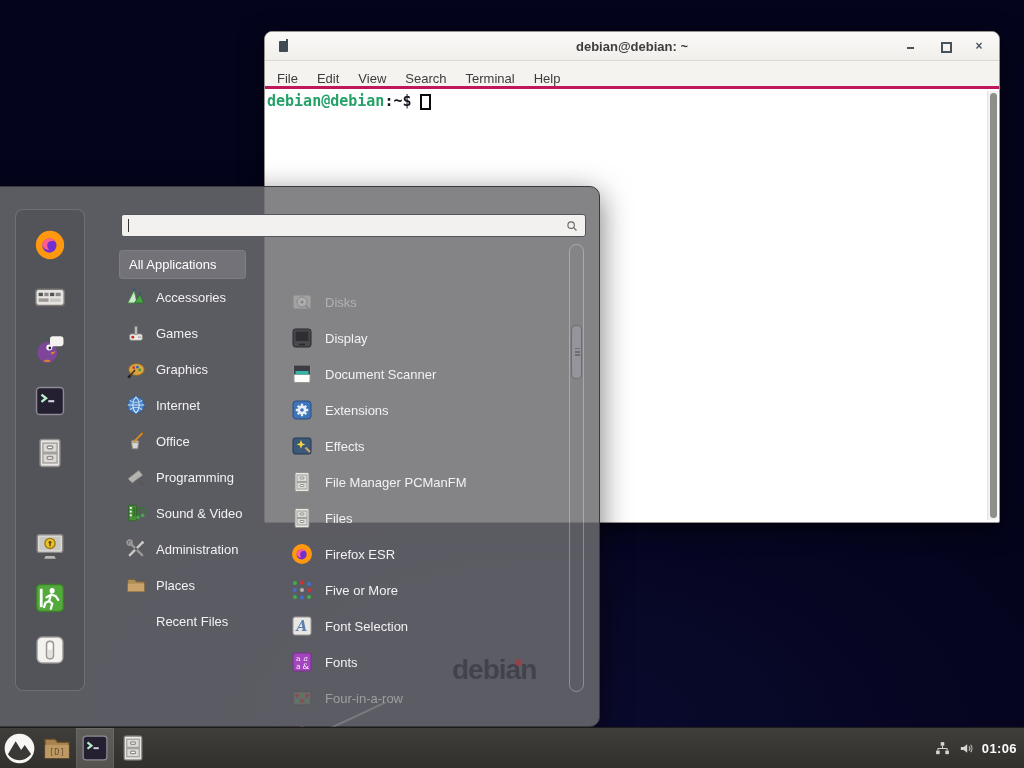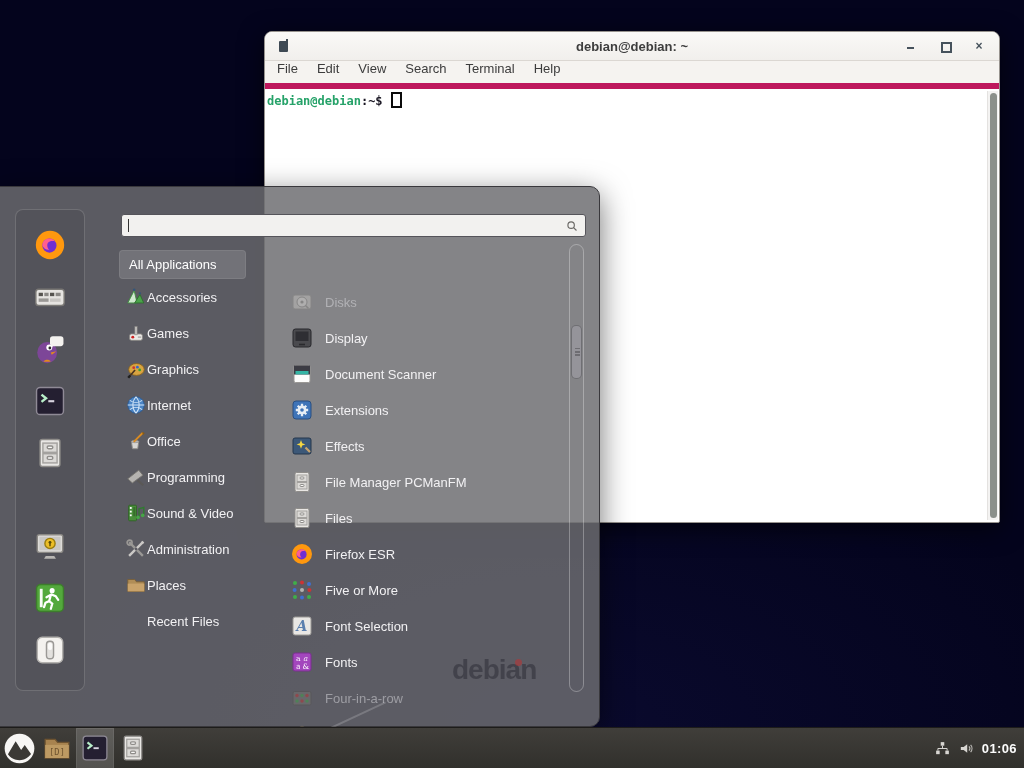--- a/index.html
+++ b/index.html
@@ -30,26 +30,26 @@
   .titlebar .win-icon::after {
     content:""; position:absolute; left:7px; top:-2px; width:2px; height:4px; background:#3f4a54;
   }
   .titlebar .title { font-size:13px; font-weight:bold; color:#3d3d3d; }
   .win-controls { position:absolute; right:14px; top:0; height:100%; display:flex; align-items:center; gap:22px; }
   .win-btn { width:12px; height:12px; position:relative; cursor:pointer; }
   .win-btn.min::after { content:""; position:absolute; left:2px; bottom:3px; width:7px; height:2px; background:#46525c; }
   .win-btn.max::after { content:""; position:absolute; left:2px; top:2px; width:7px; height:7px; border:2px solid #46525c; }
   .win-btn.close { color:#46525c; font-size:12px; font-weight:bold; line-height:12px; text-align:center; }
   .menubar {
-    height:28px; background:#f5f3f0; border-bottom:6px solid #be185d;
-    display:flex; align-items:flex-start; gap:19px; padding-left:12px;
+    height:28px; background:#f5f3f0; border-bottom:3px solid #be185d;
+    display:flex; align-items:flex-end; gap:19px; padding-left:12px;
   }
   .menubar-item { font-size:13px; color:#3c3c3c; cursor:default; }
   .term-body { position:relative; height:433px; background:#ffffff; border-radius:0 0 2px 2px; }
-  .prompt { padding:3px 2px; font-family:"DejaVu Sans Mono","Liberation Mono",monospace; font-size:12px; line-height:19px; white-space:pre; }
+  .prompt { padding:3px 2px; font-family:"DejaVu Sans Mono","Liberation Mono",monospace; font-size:15px; line-height:19px; white-space:pre; }
   .prompt .user { font-weight:bold; color:#26a269; }
   .prompt .suffix { font-weight:bold; color:#171421; }
   .prompt .cursor { display:inline-block; width:11px; height:16px; border:2px solid #0b0b0b; vertical-align:text-bottom; margin-left:8px; background:#fff; }
   .term-scrollbar { position:absolute; right:1px; top:2px; bottom:2px; width:11px; background:#f4f3f2; border-left:1px solid #e4e2e0; border-radius:0 0 2px 0; }
   .term-scrollbar .thumb { position:absolute; left:2px; top:2px; bottom:2px; width:7px; background:#8b908b; border-radius:4px; }
 
   
   .menu-panel {
     position:absolute; left:-2px; top:186px; width:602px; height:541px;
     background:rgba(109,108,112,0.84);
@@ -78,21 +78,21 @@
   .search-box .search-icon svg { width:14px; height:14px; display:block; }
 
   .all-apps-btn {
     position:absolute; left:120px; top:63px; width:127px; height:29px;
     background:rgba(255,255,255,.14); border:1px solid rgba(255,255,255,.08);
     border-radius:4px; display:flex; align-items:center; padding-left:9px;
     color:#ffffff; cursor:pointer;
   }
 
   .categories { position:absolute; left:120px; top:92px; width:152px; }
-  .cat-item { height:36px; display:flex; align-items:center; padding-left:6px; cursor:pointer; border-radius:4px;text-align:center; }
+  .cat-item { height:36px; display:flex; align-items:center; gap:9px; padding-left:6px; cursor:pointer; border-radius:4px;text-align:center; }
   .cat-item .js-icon { width:22px; height:22px; flex:0 0 22px; }
   .cat-item .js-icon svg { width:22px; height:22px; display:block; }
   .cat-item .js-icon.no-icon { visibility:hidden; }
 
   .apps { position:absolute; left:283px; top:51px; width:284px;margin-top:46px; }
   .app-item { height:36px; display:flex; align-items:center; gap:11px; padding-left:8px; cursor:pointer; border-radius:4px; }
   .app-item .js-icon { width:24px; height:24px; flex:0 0 24px; }
   .app-item .js-icon svg { width:24px; height:24px; display:block; }
   .app-item.state-disabled { color:rgba(225,225,230,.48); }
   .app-item.state-disabled .js-icon { opacity:.45; }

